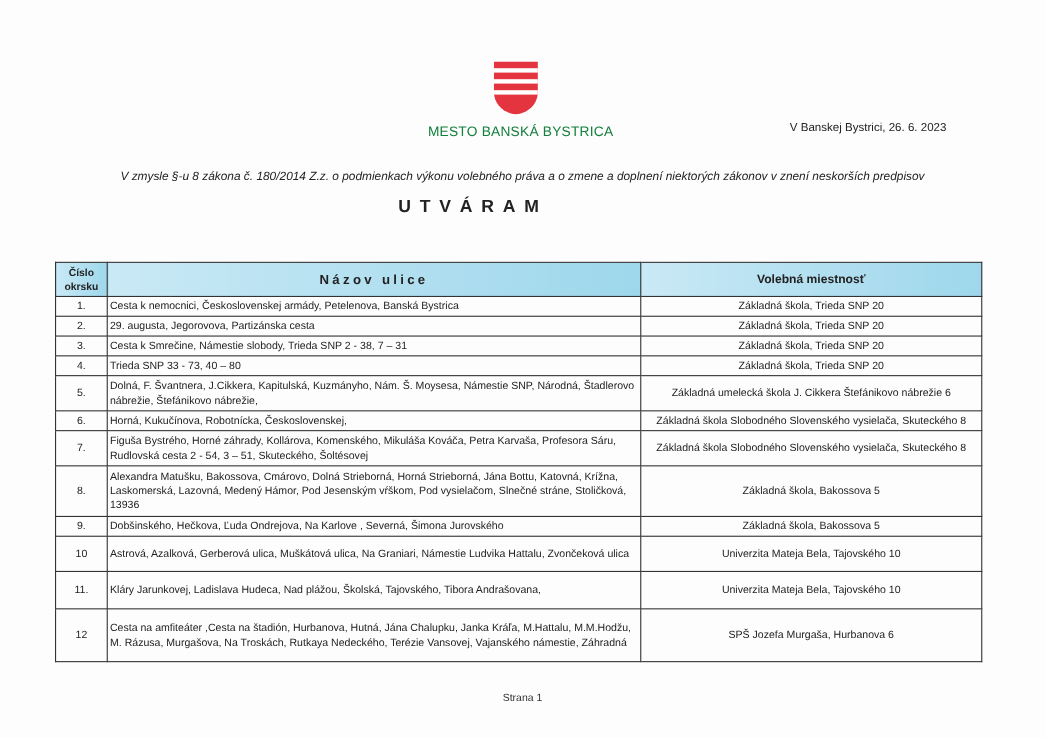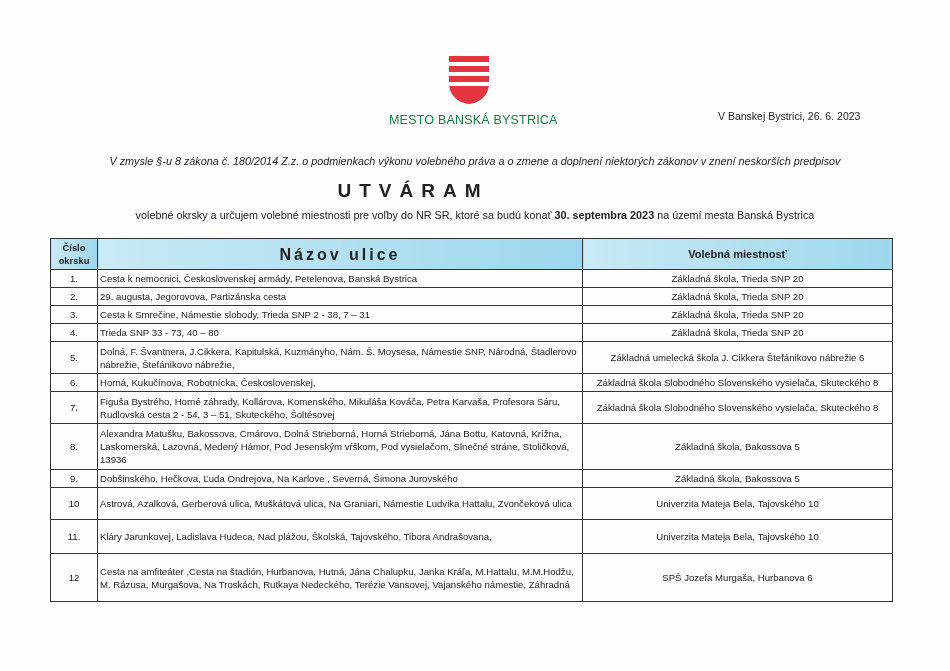--- a/index.html
+++ b/index.html
@@ -4,28 +4,28 @@
 <style>
   html, body { margin: 0; padding: 0; background: #ffffff; }
   body { width: 950px; height: 671px; position: relative; overflow: hidden;
          font-family: "Liberation Sans", "DejaVu Sans", sans-serif; color: #222; }
   .page { position: absolute; left: 0; top: 0; width: 950px; height: 671px; background: #fdfdfd; }
   .logo { position: absolute; left: 389px; top: 55px; width: 160px; text-align: center; }
   .shield { width: 42px; height: 50px; margin: 0 auto; display: block; }
   .logo-text { font-size: 12.5px; color: #15803d; letter-spacing: 0.2px; margin-top: 8px; white-space: nowrap; }
   .date { position: absolute; left: 718px; top: 110px; font-size: 10.5px; color: #222; }
   .intro { position: absolute; left: 0; width: 950px; top: 155px; text-align: center; font-size: 10.8px; font-style: italic; }
-  .title { position: absolute; left: 0; width: 826px; top: 180px; text-align: center; font-size: 19px; font-weight: bold; letter-spacing: 8px; }
+  .title { position: absolute; left: 0; width: 826px; top: 180px; text-align: center; font-size: 16px; font-weight: bold; letter-spacing: 8px; padding-left: 17px; }
   .subtitle { position: absolute; left: 0; width: 950px; top: 209px; text-align: center; font-size: 10.8px; }
   .subtitle b { font-weight: bold; }
   table.okrsky { position: absolute; left: 50px; top: 238px; width: 843px; border-collapse: collapse; font-size: 9.6px; }
   table.okrsky th, table.okrsky td { border: 1px solid #333; padding: 2px 2px; vertical-align: middle; line-height: 13px; }
   table.okrsky th { background: linear-gradient(to right, #c9e9f5, #9ed7ec); font-weight: bold; }
   th.col-num { width: 42px; font-size: 9.4px; line-height: 12px; padding: 2px 2px; }
-  th.col-street { font-size: 16px; letter-spacing: 3px; margin-top: 16px; }
+  th.col-street { font-size: 12px; letter-spacing: 3px; margin-top: 16px; }
   th.col-room { width: 305px; font-size: 11px; }
   td.num { text-align: center; width: 42px; padding: 2px 2px; }
   td.street { text-align: left; }
   td.room { text-align: center; }
   .footer { position: absolute; left: 0; width: 950px; top: 629px; text-align: center; font-size: 9.5px; color: #333; }
 </style>
 </head>
 <body>
 
 <div class="page">
@@ -46,23 +46,20 @@
     </svg>
     <div class="logo-text">MESTO BANSKÁ BYSTRICA</div>
   </div>
 
   <div class="date">V Banskej Bystrici, 26. 6. 2023</div>
 
   <div class="intro">V zmysle §-u 8 zákona č. 180/2014 Z.z. o podmienkach výkonu volebného práva a o zmene a doplnení niektorých zákonov v znení neskorších predpisov</div>
 
   <div class="title">UTVÁRAM</div>
 
-  <div class="subtitle">
-    <span>volebné okrsky a určujem volebné miestnosti pre voľby do NR SR, ktoré sa budú konať </span><b>30. septembra 2023</b><span> na území mesta Banská Bystrica</span>
-  </div>
 
   <table class="okrsky">
     <thead>
       <tr>
         <th class="col-num">Číslo okrsku</th>
         <th class="col-street">Názov ulice</th>
         <th class="col-room">Volebná miestnosť</th>
       </tr>
     </thead>
     <tbody>
@@ -122,13 +119,14 @@
         <td class="room">Univerzita Mateja Bela, Tajovského 10</td>
       </tr>
       <tr style="height:48px">
         <td class="num">12</td>
         <td class="street">Cesta na amfiteáter ,Cesta na štadión, Hurbanova, Hutná, Jána Chalupku, Janka Kráľa, M.Hattalu, M.M.Hodžu, M. Rázusa, Murgašova, Na Troskách, Rutkaya Nedeckého, Terézie Vansovej, Vajanského námestie,  Záhradná</td>
         <td class="room">SPŠ Jozefa Murgaša, Hurbanova 6</td>
       </tr>
     </tbody>
   </table>
 
+  <div class="footer">Strana 1</div>
 </div>
 
 </body></html>

